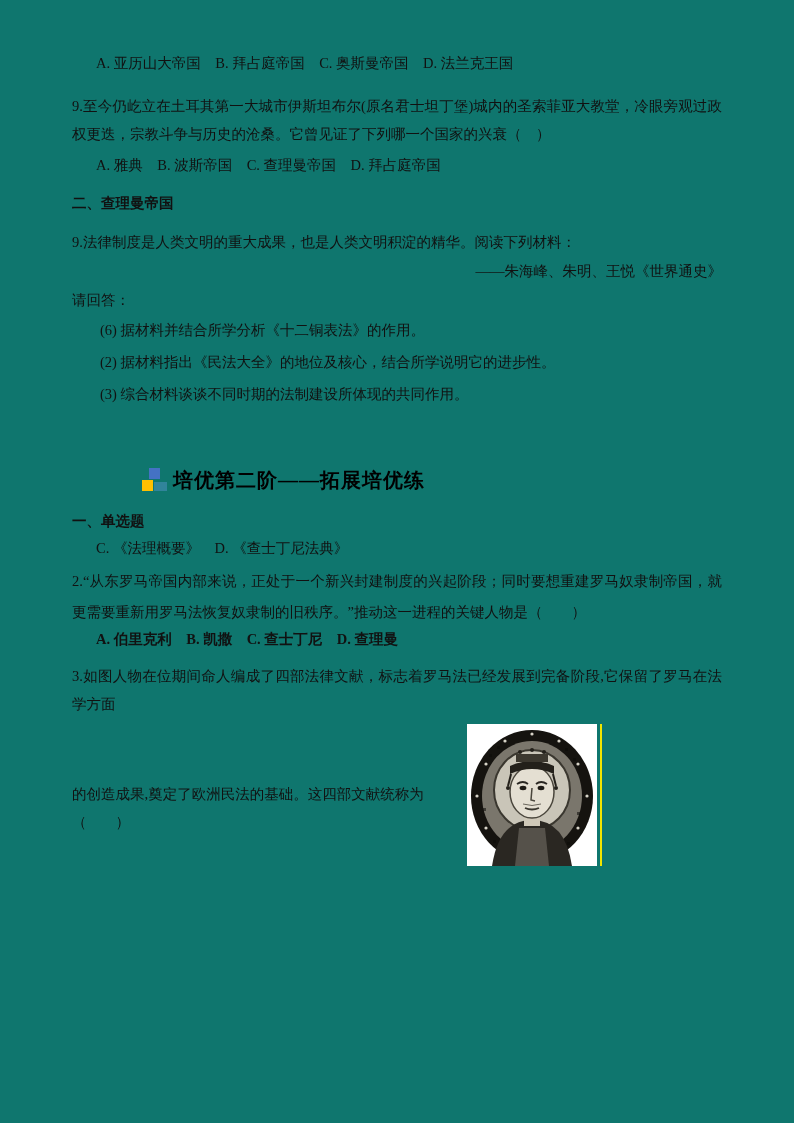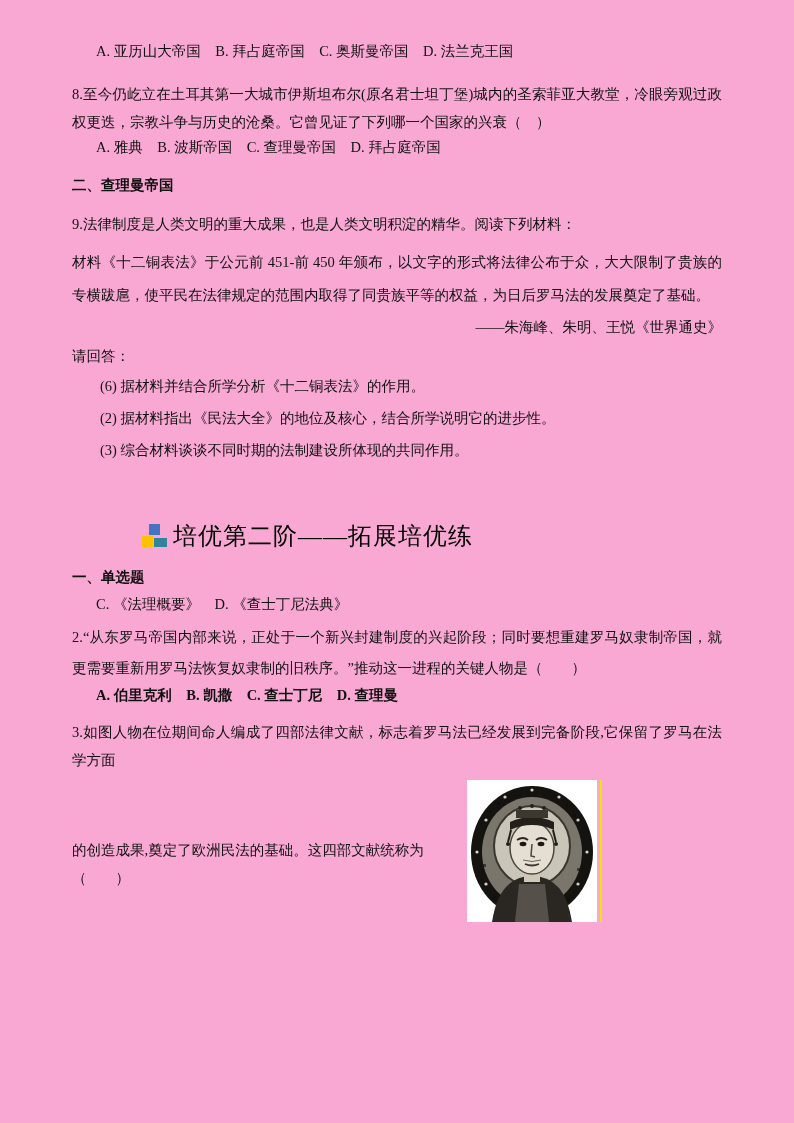--- a/index.html
+++ b/index.html
@@ -1,32 +1,32 @@
 <!DOCTYPE html>
 <html style="--accent-yellow-line: #f2e500; --icon-blue: #4472c4; --icon-yellow: #ffc000; --icon-teal: #31849b; --text: #111111; --page-background: #ffffff;"><head>
 <meta charset="utf-8">
 <style>
   html,body{margin:0;padding:0;background:#888;}
   .page{
     position:relative;
     width:794px;height:1123px;
     margin:0 auto;
-    background:#f9a8d4;
+    background:#0f766e;
     box-sizing:border-box;
-    padding:40px 72px 0 72px;
+    padding:52px 72px 0 72px;
     overflow:hidden;
     font-family:"Liberation Serif","DejaVu Serif",serif;
     font-size:14.5px;
     color:#111;
   }
   p{margin:0;}
   .opt{line-height:22px;margin-left:24px;}
   .para{line-height:28px;}
   .q8{margin-top:18px;text-align:justify;}
-  .opt-q8{}
+  .opt-q8{margin-top:6px;}
   h3.sec{font-size:14.5px;font-weight:700;margin:16px 0 0 0;line-height:22px;font-family:"Liberation Sans","DejaVu Sans",sans-serif;}
   .intro{margin-top:14px;}
   .material{margin-top:8px;line-height:33px;text-align:justify;}
   .source{line-height:30px;text-align:right;}
   .ask{line-height:28px;}
   .sub{line-height:32px;margin-left:28px;}
 
   .stage-header{
     margin-top:56px;
     margin-left:70px;
@@ -34,21 +34,21 @@
     align-items:center;
     height:28px;
   }
   .blocks-icon{position:relative;width:26px;height:25px;display:inline-block;margin-right:5px;flex:0 0 auto;}
   .blocks-icon .b{position:absolute;display:block;}
   .blocks-icon .b1{width:11px;height:11px;left:7px;top:0;background:var(--icon-blue,#4472c4);}
   .blocks-icon .b2{width:11px;height:11px;left:0;top:12px;background:var(--icon-yellow,#ffc000);}
   .blocks-icon .b3{width:13px;height:9px;left:12px;top:14px;background:var(--icon-teal,#31849b);}
   .stage-title{
     font-family:"Liberation Serif","DejaVu Serif",serif;
-    font-weight:400;font-size:24px;color:#000;letter-spacing:1px;
+    font-weight:700;font-size:20px;color:#000;letter-spacing:1px;
   }
   .sec2{margin-top:20px;}
   .t1{margin-top:8px;}
   .opt-tall{line-height:32px;margin-left:24px;}
   .t2{margin-top:2px;line-height:31px;text-align:justify;}
   .opt-t2{margin-top:0;font-weight:bold;}
   .t3a{margin-top:12px;text-align:justify;}
   .figure{
     float:right;
     margin:6px 120px 0 0;
@@ -61,27 +61,26 @@
   .t3b{margin-top:62px;line-height:28px;}
   .clear{clear:both;}
 </style>
 </head>
 <body>
 
 <div class="page">
 
   <p class="opt">A. 亚历山大帝国　B. 拜占庭帝国　C. 奥斯曼帝国　D. 法兰克王国</p>
 
-  <p class="para q8">8.至今仍屹立在土耳其第一大城市伊斯坦布尔(原名君士坦丁堡)城内的圣索菲亚大教堂，冷眼旁观过政权更迭，宗教斗争与历史的沧桑。它曾见证了下列哪一个国家的兴衰（　）</p>
+  <p class="para q8">9.至今仍屹立在土耳其第一大城市伊斯坦布尔(原名君士坦丁堡)城内的圣索菲亚大教堂，冷眼旁观过政权更迭，宗教斗争与历史的沧桑。它曾见证了下列哪一个国家的兴衰（　）</p>
   <p class="opt opt-q8">A. 雅典　B. 波斯帝国　C. 查理曼帝国　D. 拜占庭帝国</p>
 
   <h3 class="sec">二、查理曼帝国</h3>
 
   <p class="para intro">9.法律制度是人类文明的重大成果，也是人类文明积淀的精华。阅读下列材料：</p>
-  <p class="material">材料《十二铜表法》于公元前 451-前 450 年颁布，以文字的形式将法律公布于众，大大限制了贵族的专横跋扈，使平民在法律规定的范围内取得了同贵族平等的权益，为日后罗马法的发展奠定了基础。</p>
   <p class="source">——朱海峰、朱明、王悦《世界通史》</p>
   <p class="ask">请回答：</p>
   <p class="sub">(6) 据材料并结合所学分析《十二铜表法》的作用。</p>
   <p class="sub">(2) 据材料指出《民法大全》的地位及核心，结合所学说明它的进步性。</p>
   <p class="sub">(3) 综合材料谈谈不同时期的法制建设所体现的共同作用。</p>
 
   <div class="stage-header">
     <span class="blocks-icon">
       <span class="b b1"></span>
         <span class="b b2"></span>

